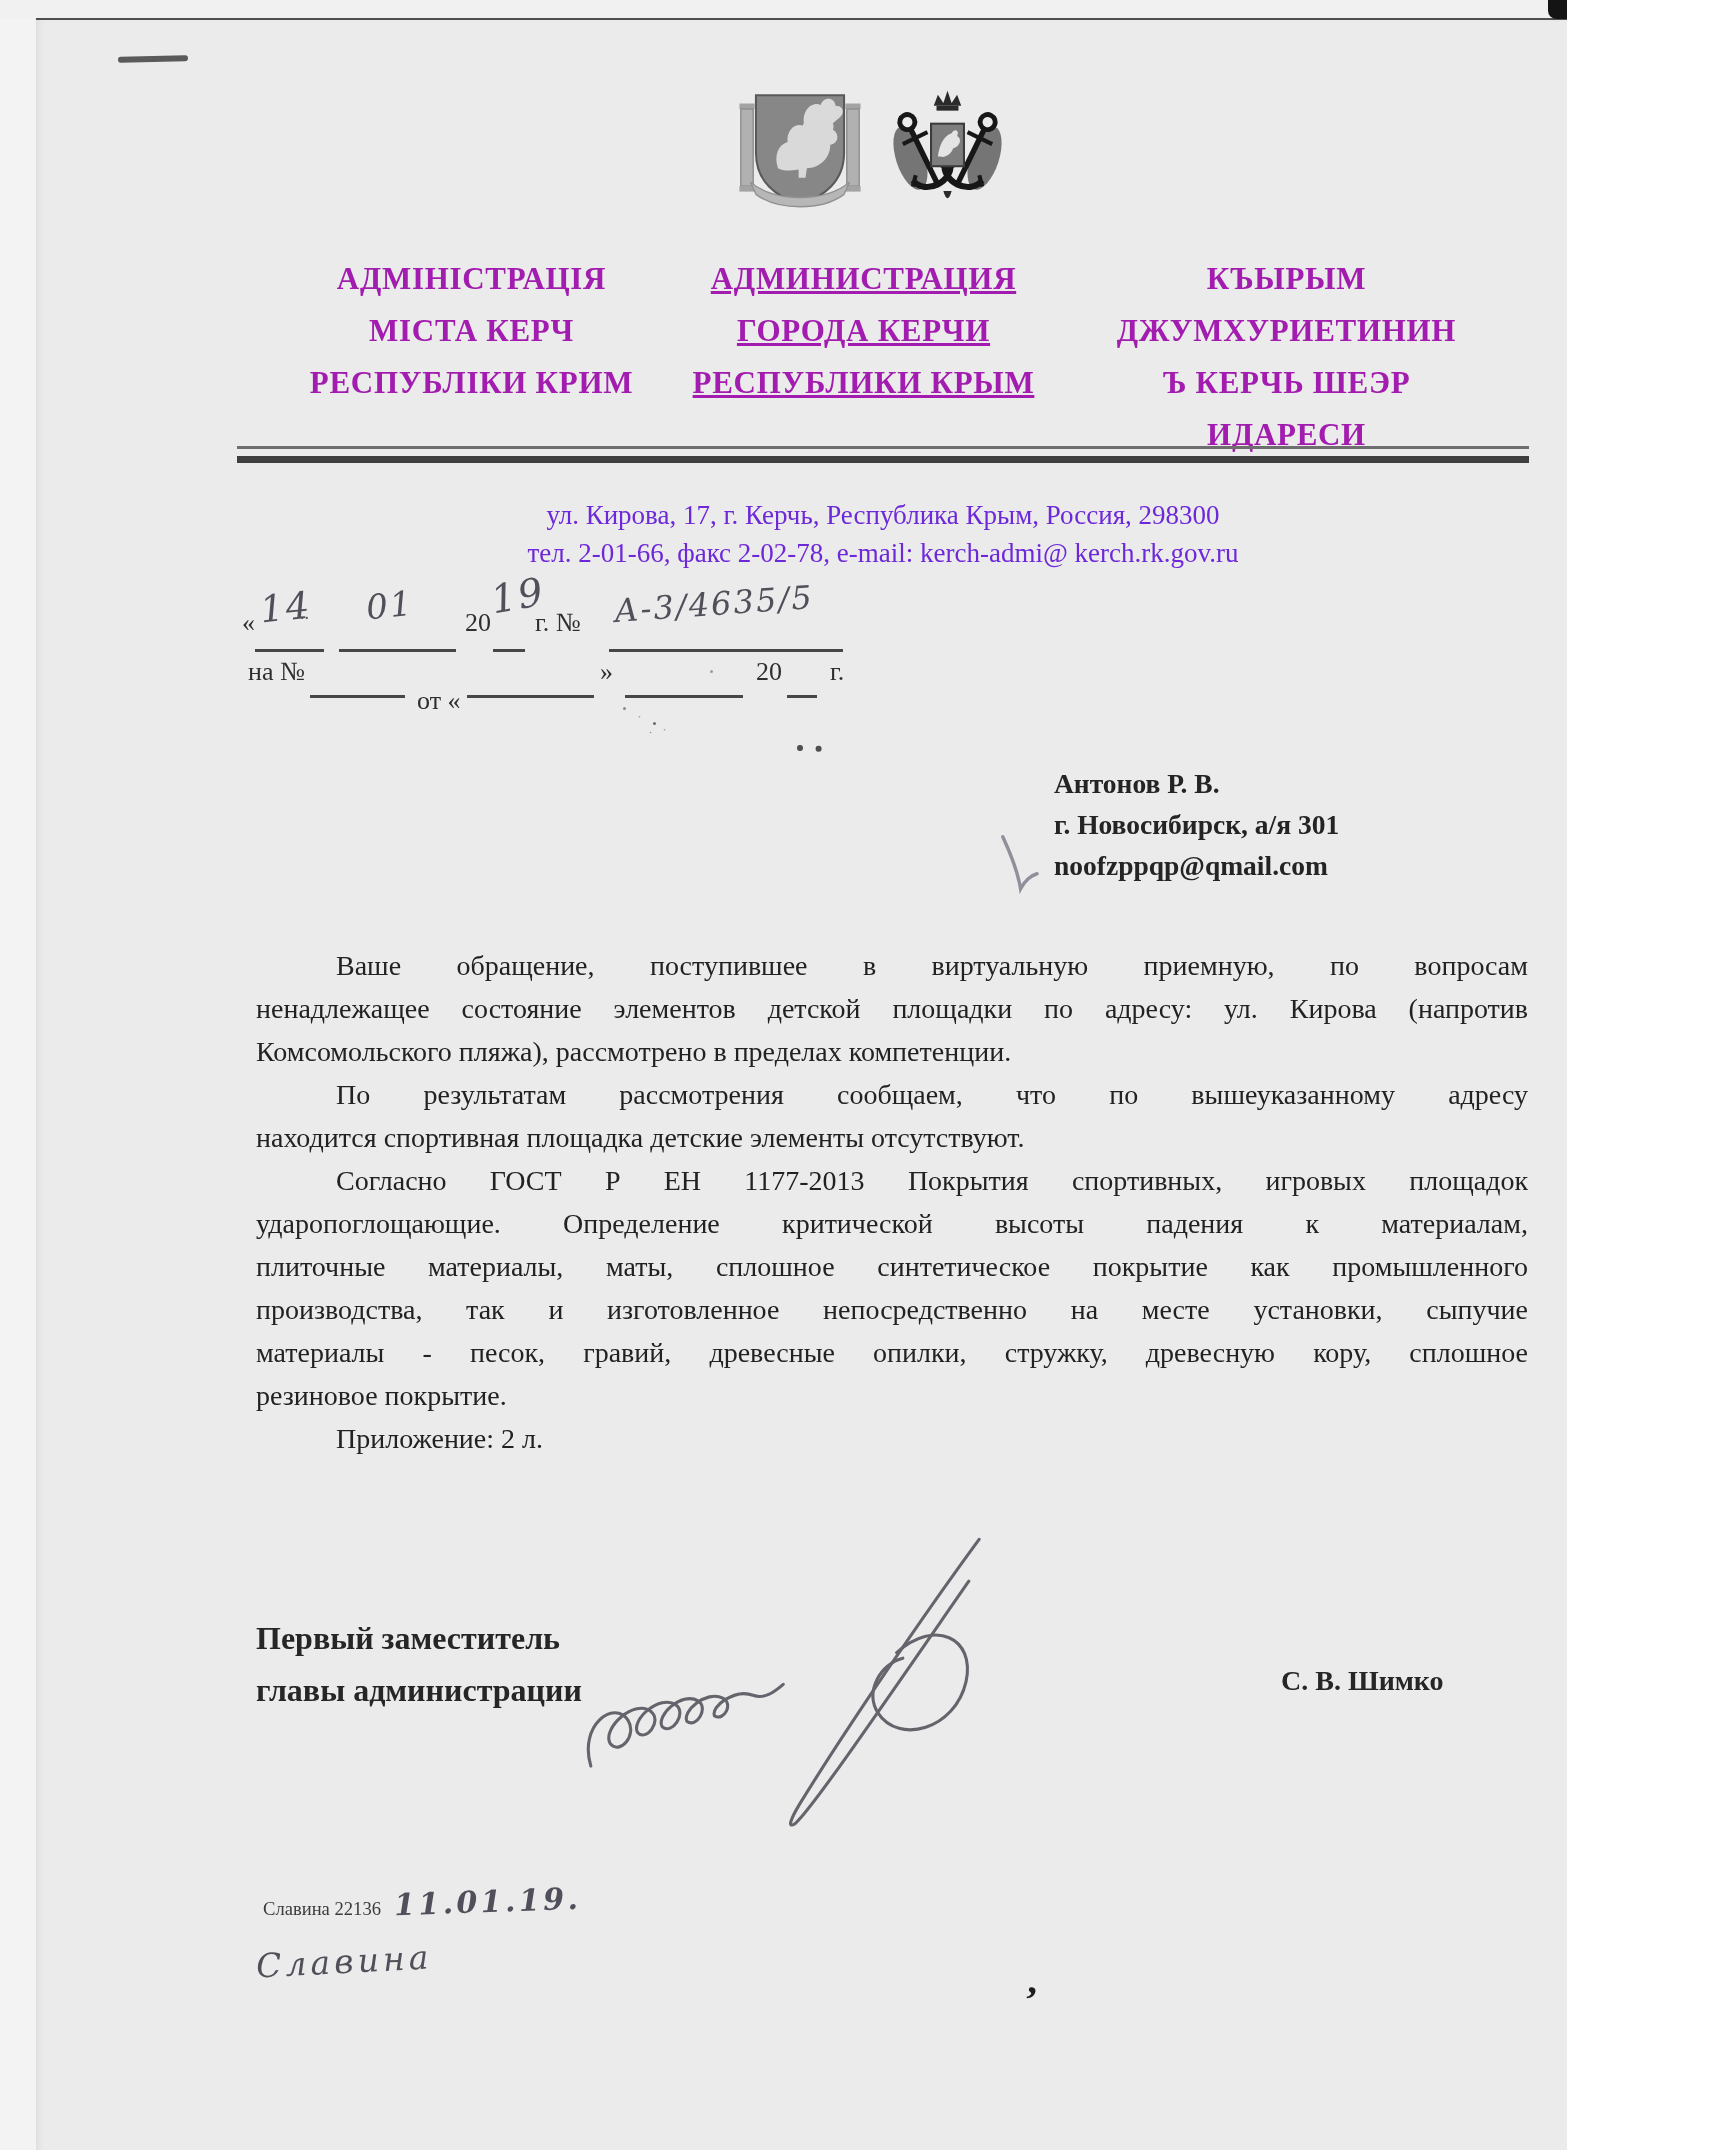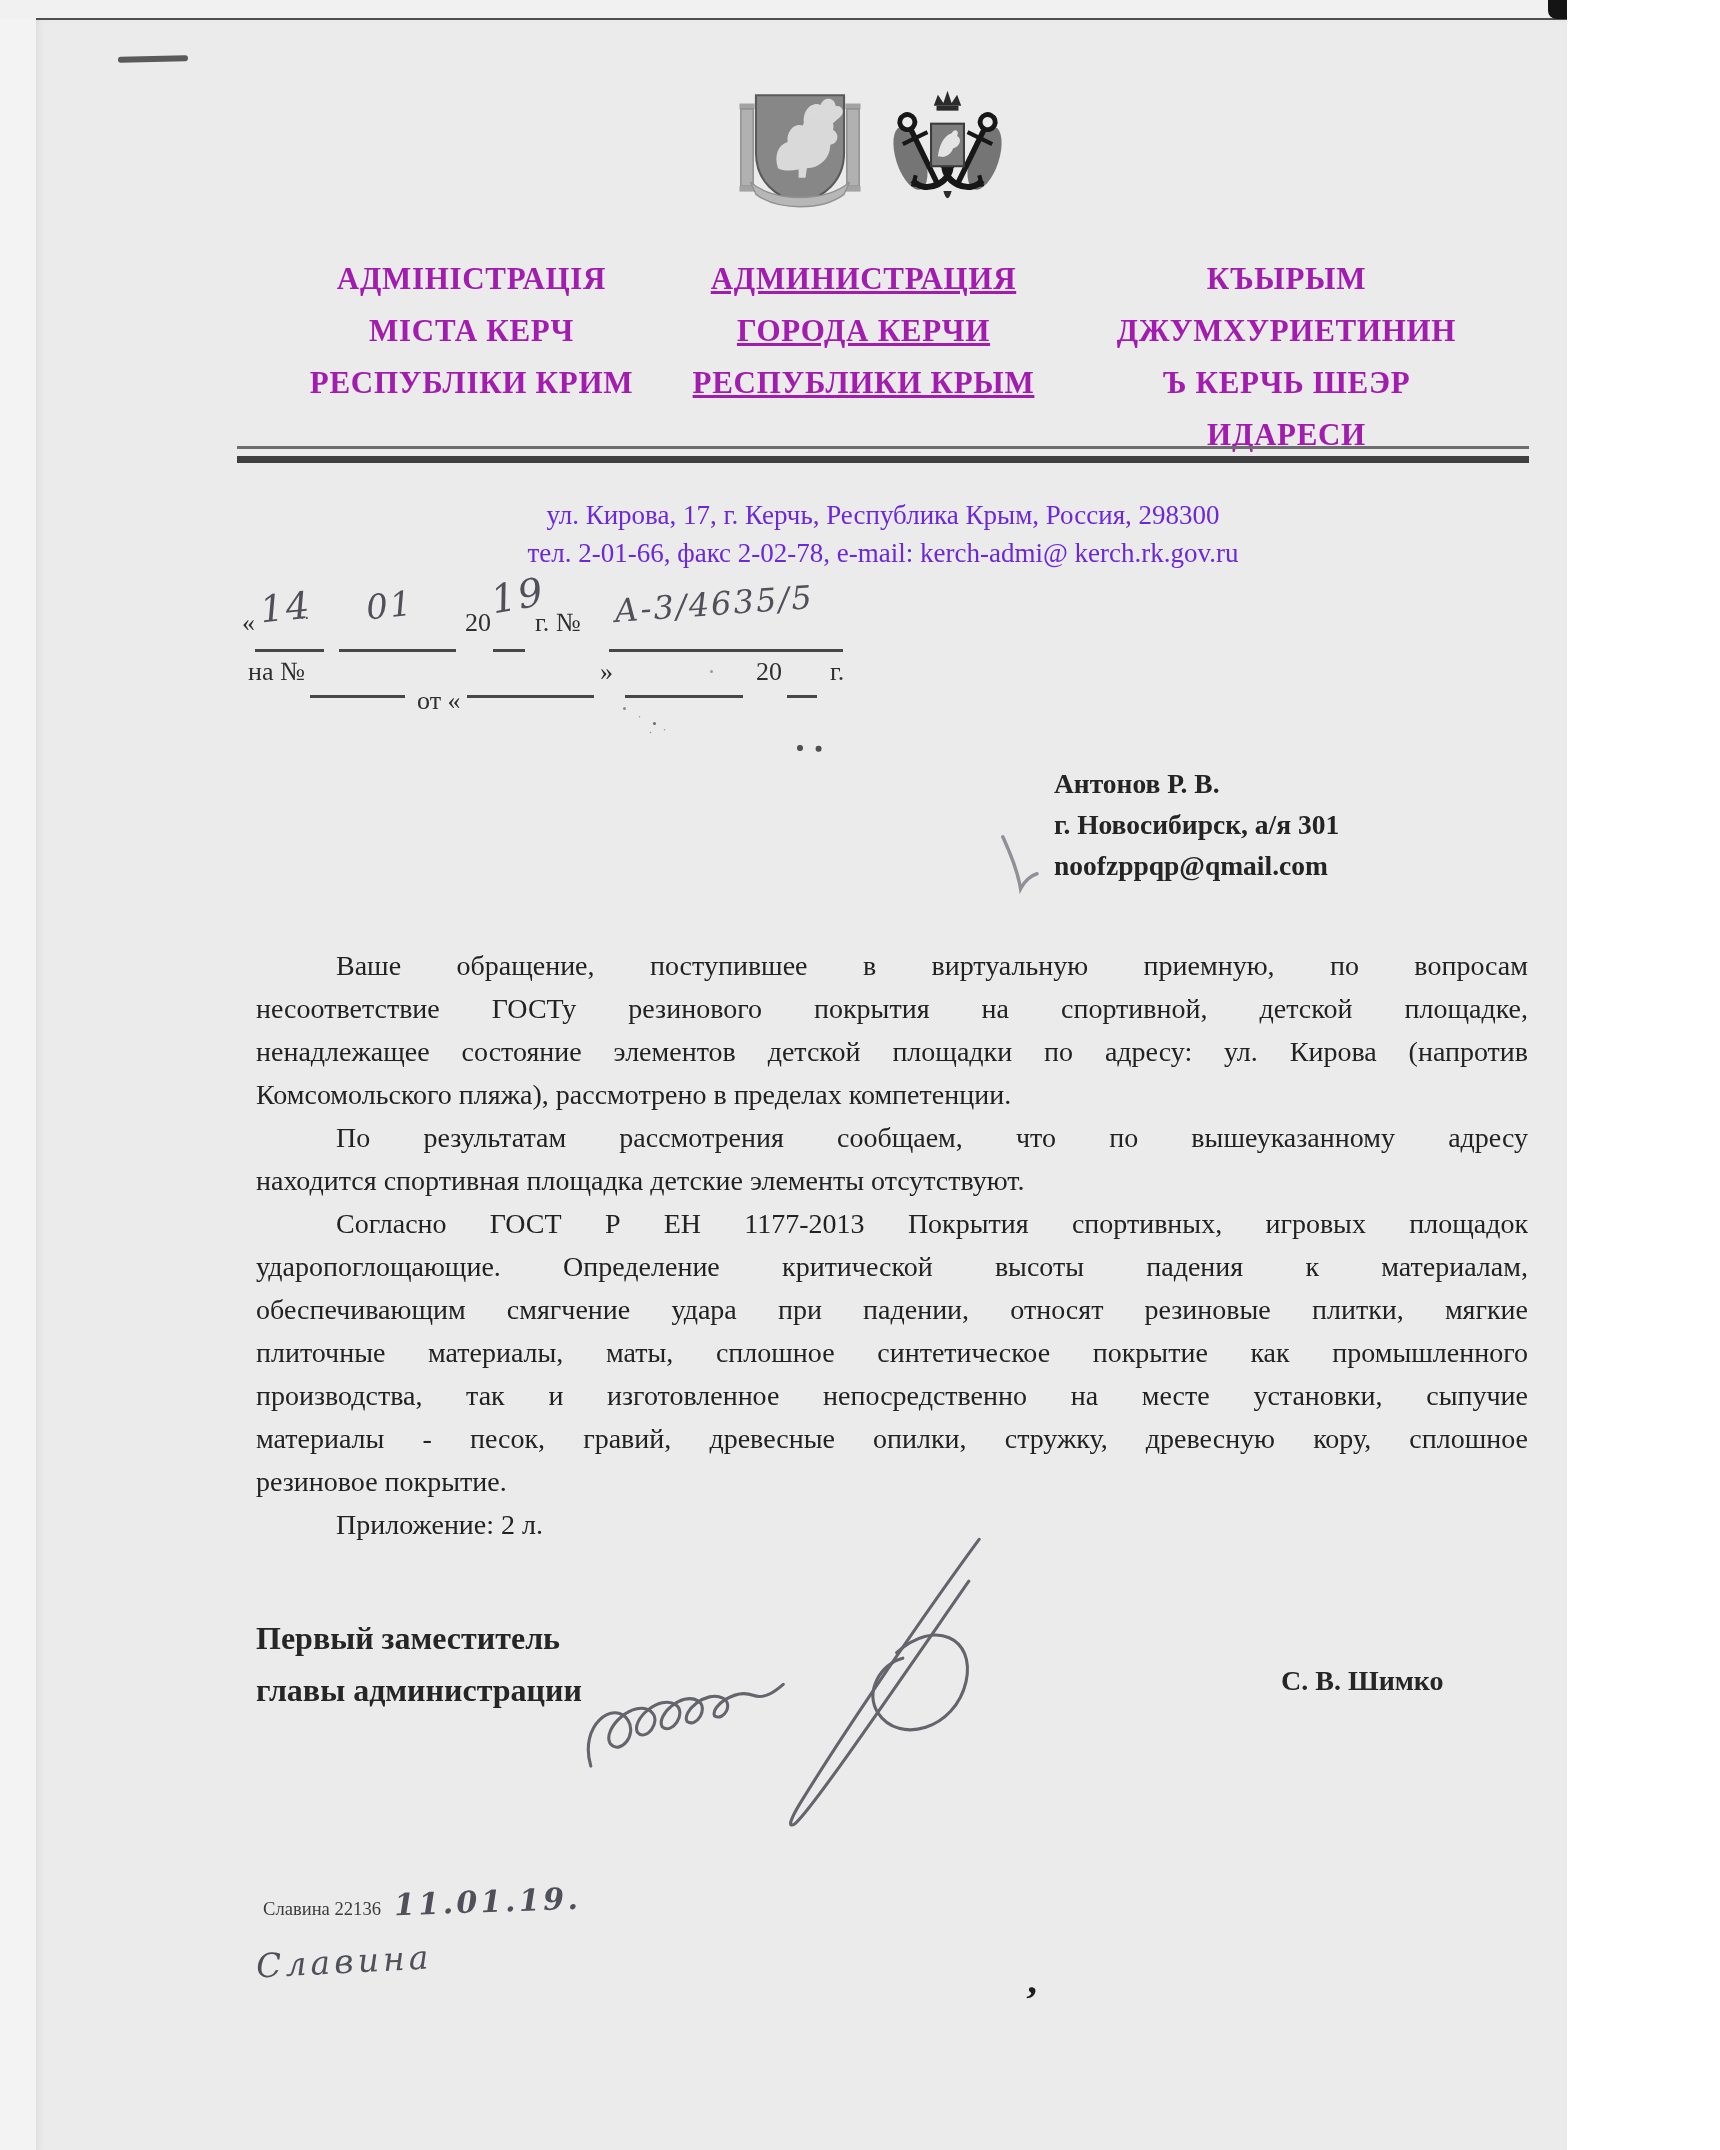--- a/index.html
+++ b/index.html
@@ -183,28 +183,26 @@
     <div>Антонов Р. В.</div>
     <div>г. Новосибирск, а/я 301</div>
     <div>noofzppqp@qmail.com</div>
   </div>
   <svg class="checkmark" viewBox="0 0 62 98">
     <path d="M8,10 C20,36 30,60 34,86 C40,74 50,66 58,64" fill="none" stroke="#90909a" stroke-width="5" stroke-linecap="round"></path>
   </svg>
 
   <div class="body">
     <div class="bl ind">Ваше обращение, поступившее в виртуальную приемную, по вопросам</div>
-    <div class="bl">несоответствие ГОСТу резинового покрытия на спортивной, детской площадке,</div>
     <div class="bl">ненадлежащее состояние элементов детской площадки по адресу: ул. Кирова (напротив</div>
     <div class="bl last">Комсомольского пляжа), рассмотрено в пределах компетенции.</div>
     <div class="bl ind">По результатам рассмотрения сообщаем, что по вышеуказанному адресу</div>
     <div class="bl last">находится спортивная площадка детские элементы отсутствуют.</div>
     <div class="bl ind">Согласно ГОСТ Р ЕН 1177-2013 Покрытия спортивных, игровых площадок</div>
     <div class="bl">ударопоглощающие. Определение критической высоты падения к материалам,</div>
-    <div class="bl">обеспечивающим смягчение удара при падении, относят резиновые плитки, мягкие</div>
     <div class="bl">плиточные материалы, маты, сплошное синтетическое покрытие как промышленного</div>
     <div class="bl">производства, так и изготовленное непосредственно на месте установки, сыпучие</div>
     <div class="bl">материалы - песок, гравий, древесные опилки, стружку, древесную кору, сплошное</div>
     <div class="bl last">резиновое покрытие.</div>
     <div class="bl last ind">Приложение: 2 л.</div>
   </div>
 
   <div class="sig-title">
     <div>Первый заместитель</div>
     <div>главы администрации</div>

